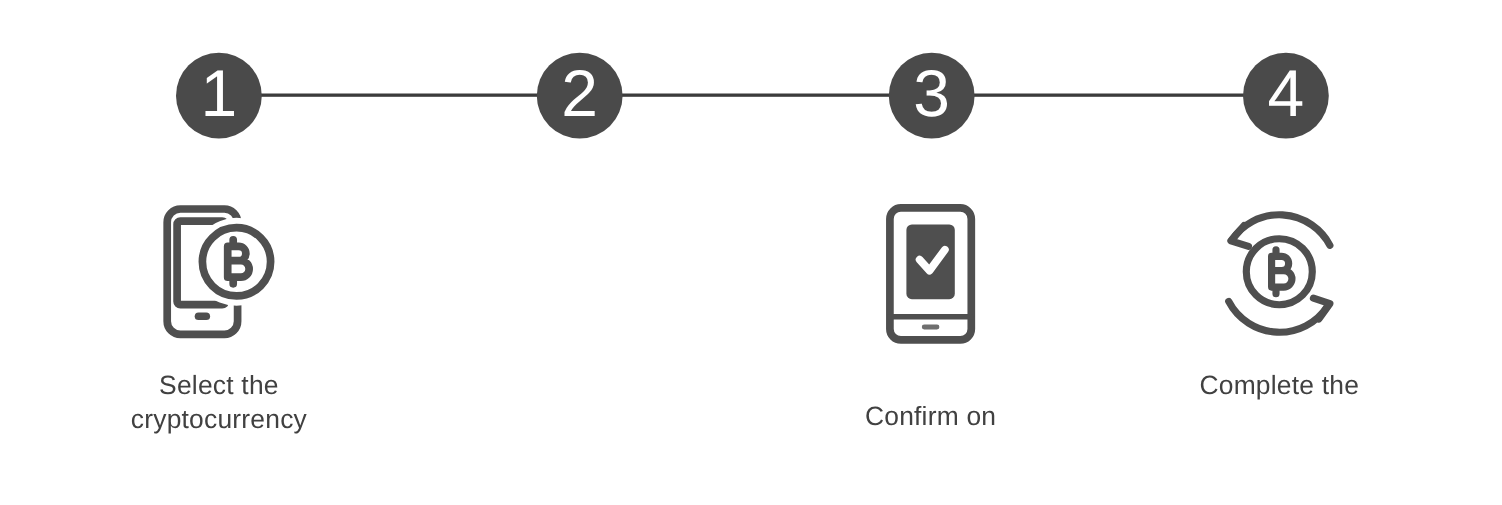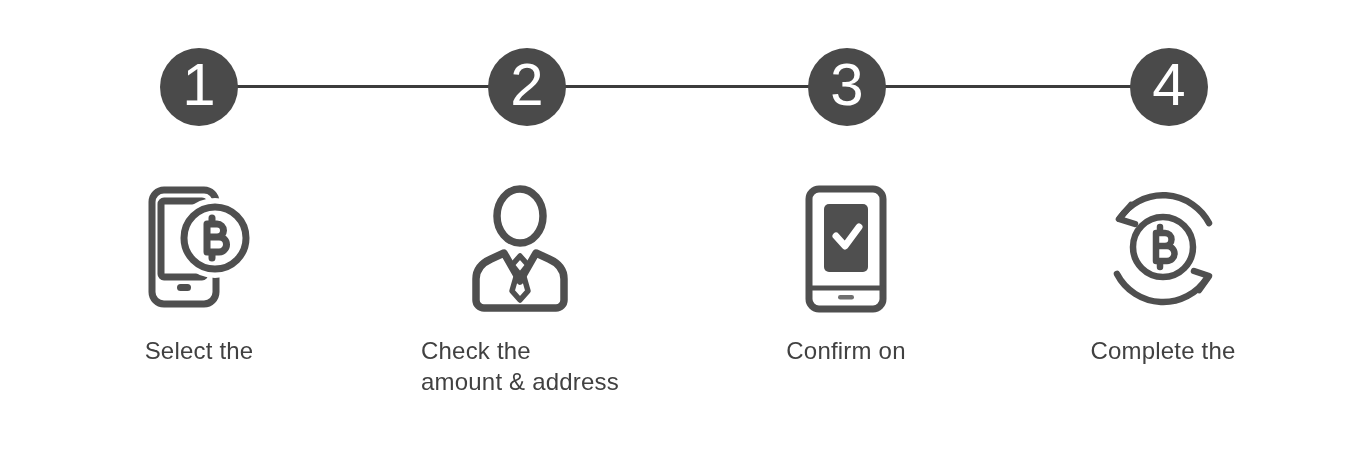--- a/index.html
+++ b/index.html
@@ -48,27 +48,27 @@
   .column {
     position: absolute;
     top: 184px;
     width: 300px;
     display: flex;
     flex-direction: column;
     align-items: center;
   }
   .col1 { left: 49px; }
   .col2 { left: 370px; }
-  .col3 { left: 696px; }
+  .col3 { left: 696px; gap: 28px; }
   .col4 { left: 1013px; }
   .icon-wrap { width: 130px; height: 130px; }
   .icon-wrap svg { width: 130px; height: 130px; display: block; }
   .caption {
     margin-top: 21px;
-    text-align: left;
+    text-align: center;
     color: #414141;
     font-size: 24px;
     line-height: 31px;
     letter-spacing: 0.2px;
     white-space: nowrap;
   }
   .caption span { display: block; }
 </style>
 </head>
 <body>
@@ -100,39 +100,24 @@
           <rect x="27" y="17" width="44" height="76" rx="3"></rect>
           <circle cx="81" cy="54" r="40" stroke="none" fill="#ffffff"></circle>
           <circle cx="81" cy="54" r="31"></circle>
           <path d="M 73,40 V 68 M 73,40 H 83 A 6.5,6.5 0 0 1 83,53 H 73 M 73,53 H 85 A 7.5,7.5 0 0 1 85,68 H 73 M 78,34 v 6 M 78,68 v 6"></path>
           <rect x="43" y="100" width="14" height="7" rx="3.5" fill="#4f4f4f" stroke="none"></rect>
         </g>
       </svg>
     </div>
     <div class="caption">
       <span>Select the</span>
+      <span>cryptocurrency</span>
     </div>
   </div>
 
-  <div class="column col2">
-    <div class="icon-wrap">
-      <svg viewBox="0 0 130 130" aria-hidden="true">
-        <g stroke="#4f4f4f" stroke-width="7.5" fill="none" stroke-linecap="round" stroke-linejoin="round">
-          <ellipse cx="65" cy="32" rx="23" ry="27"></ellipse>
-          <path d="M 29,124 a 8,8 0 0 1 -8,-8 V 95 c 0,-10 6,-16 15,-20 l 13,-6 L 65,97 L 81,69 l 13,6 c 9,4 15,10 15,20 v 21 a 8,8 0 0 1 -8,8 z"></path>
-          <path d="M 65,72 l -8,9 8,10 8,-10 z" stroke-width="5.5"></path>
-          <path d="M 61,93 l -4,14 8,9 8,-9 -4,-14 z" stroke-width="5.5"></path>
-        </g>
-      </svg>
-    </div>
-    <div class="caption">
-      <span>Check the</span>
-      <span>amount &amp; address</span>
-    </div>
-  </div>
 
   <div class="column col3">
     <div class="icon-wrap">
       <svg viewBox="0 0 130 130" aria-hidden="true">
         <g stroke="#4f4f4f" stroke-width="7" fill="none" stroke-linecap="round" stroke-linejoin="round">
           <rect x="28" y="5" width="74" height="120" rx="10"></rect>
           <rect x="43" y="20" width="44" height="68" rx="5" fill="#4f4f4f" stroke="none"></rect>
           <path d="M 55,52 l 9,10 14,-19" stroke="#ffffff" stroke-width="7"></path>
           <path d="M 28,104 H 102" stroke-width="5"></path>
           <rect x="57" y="111" width="16" height="4.5" rx="2.2" fill="#6f6f6f" stroke="none"></rect>

